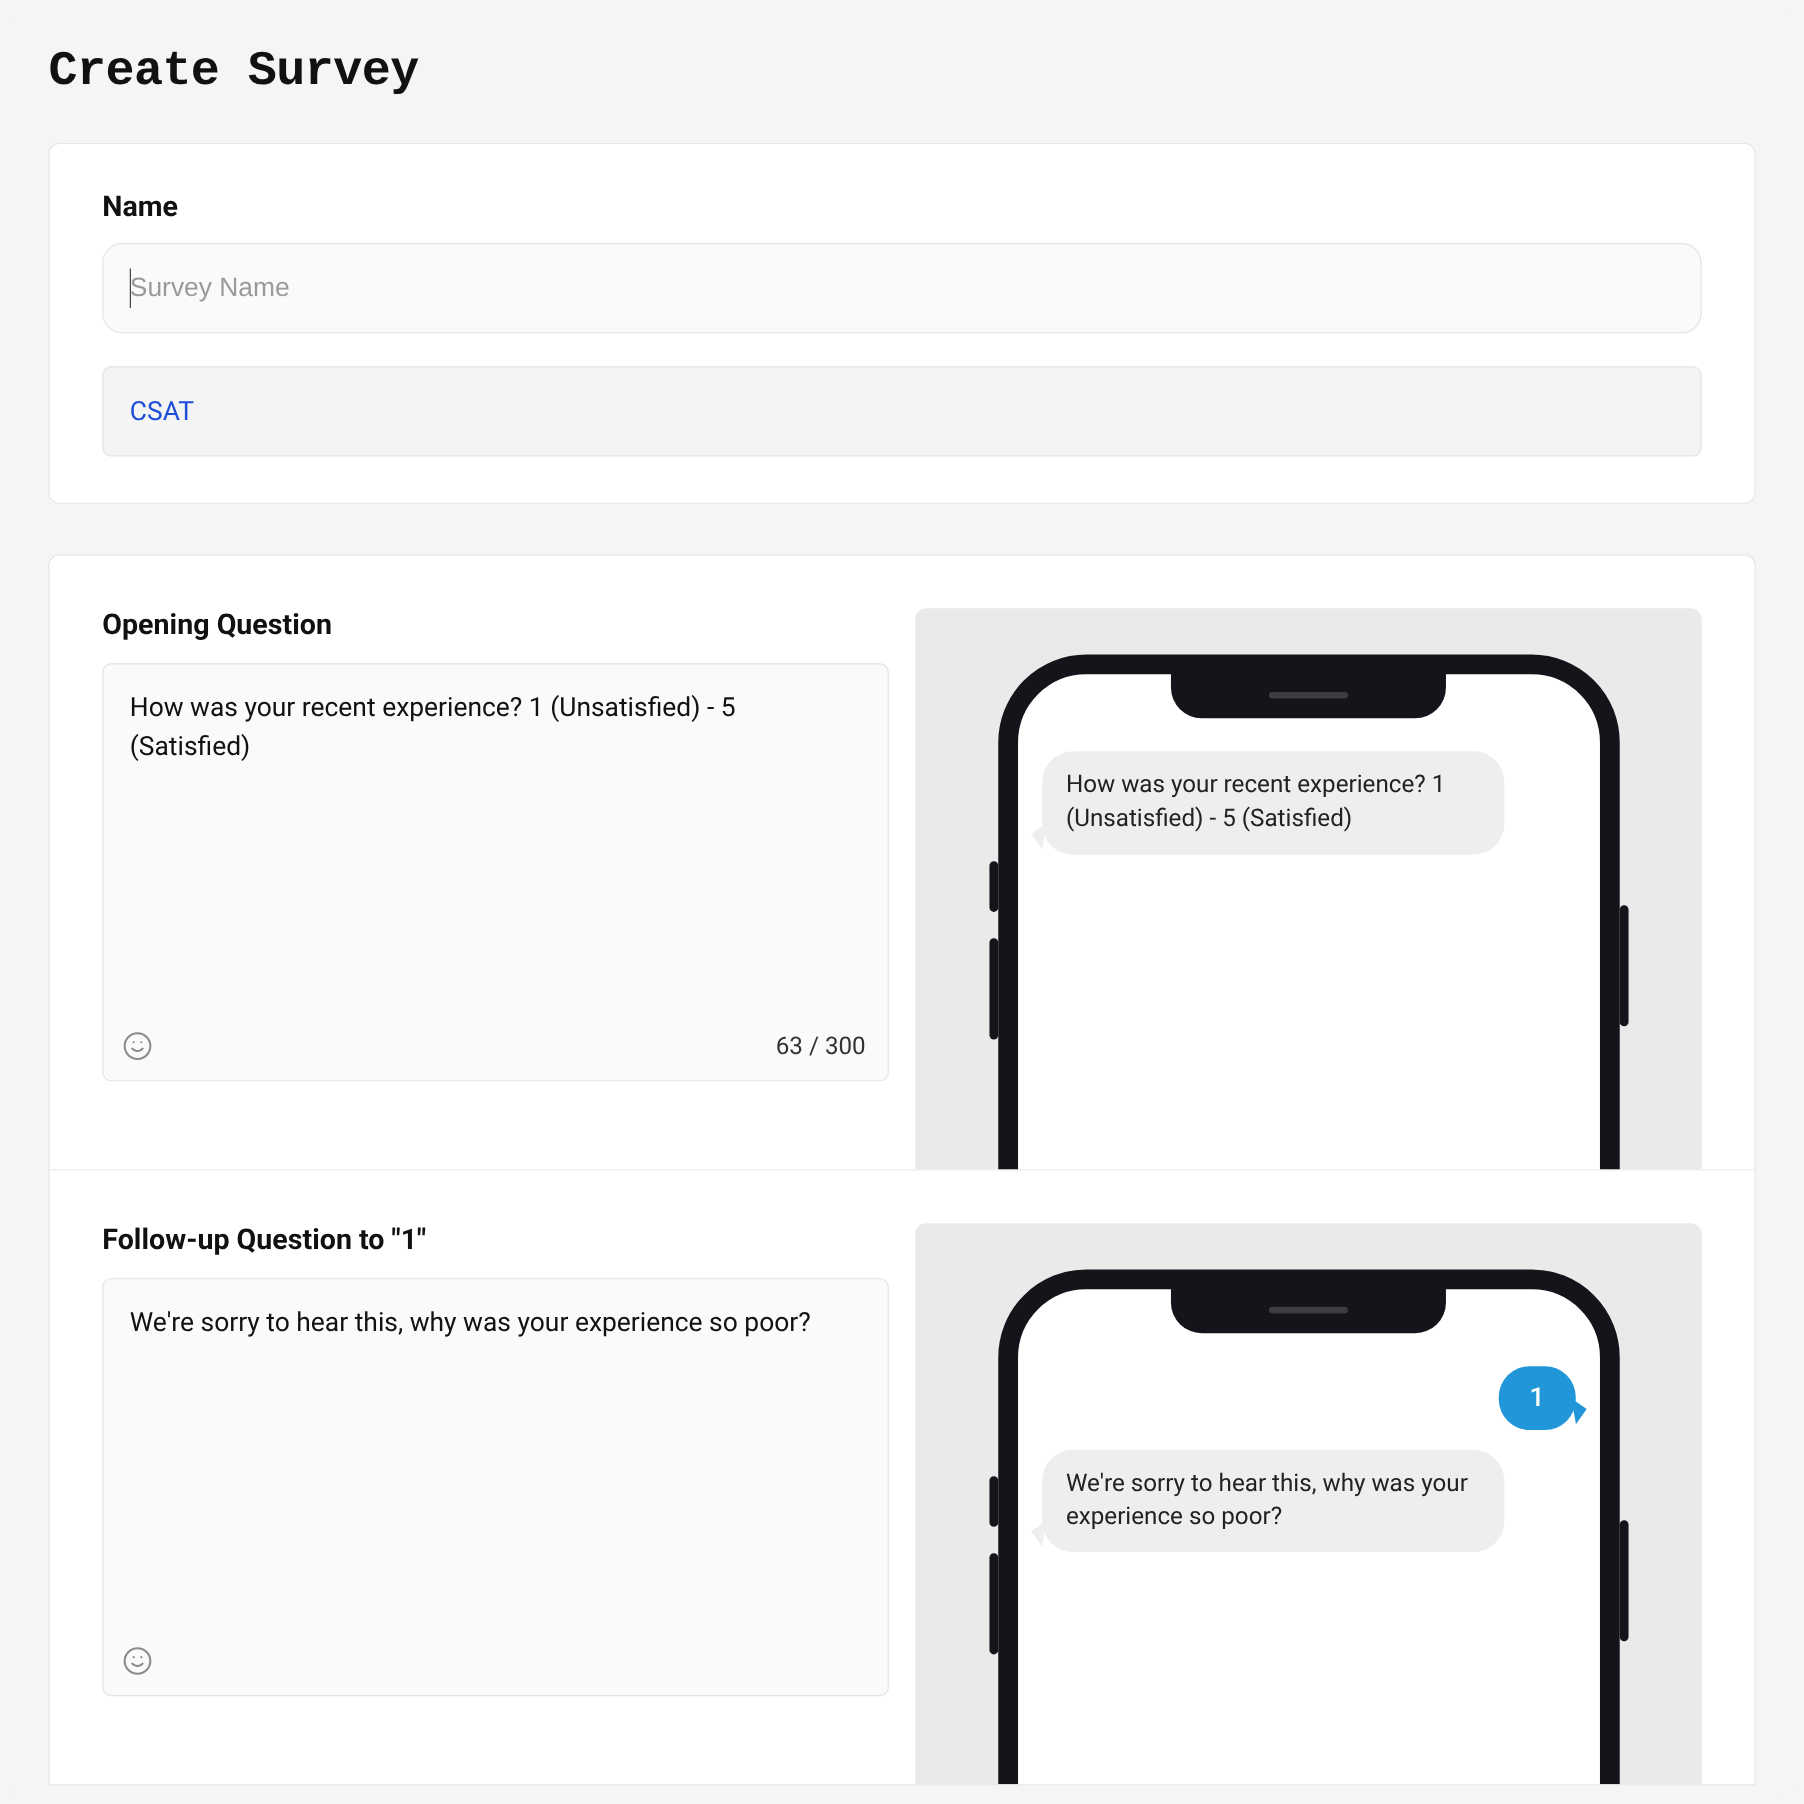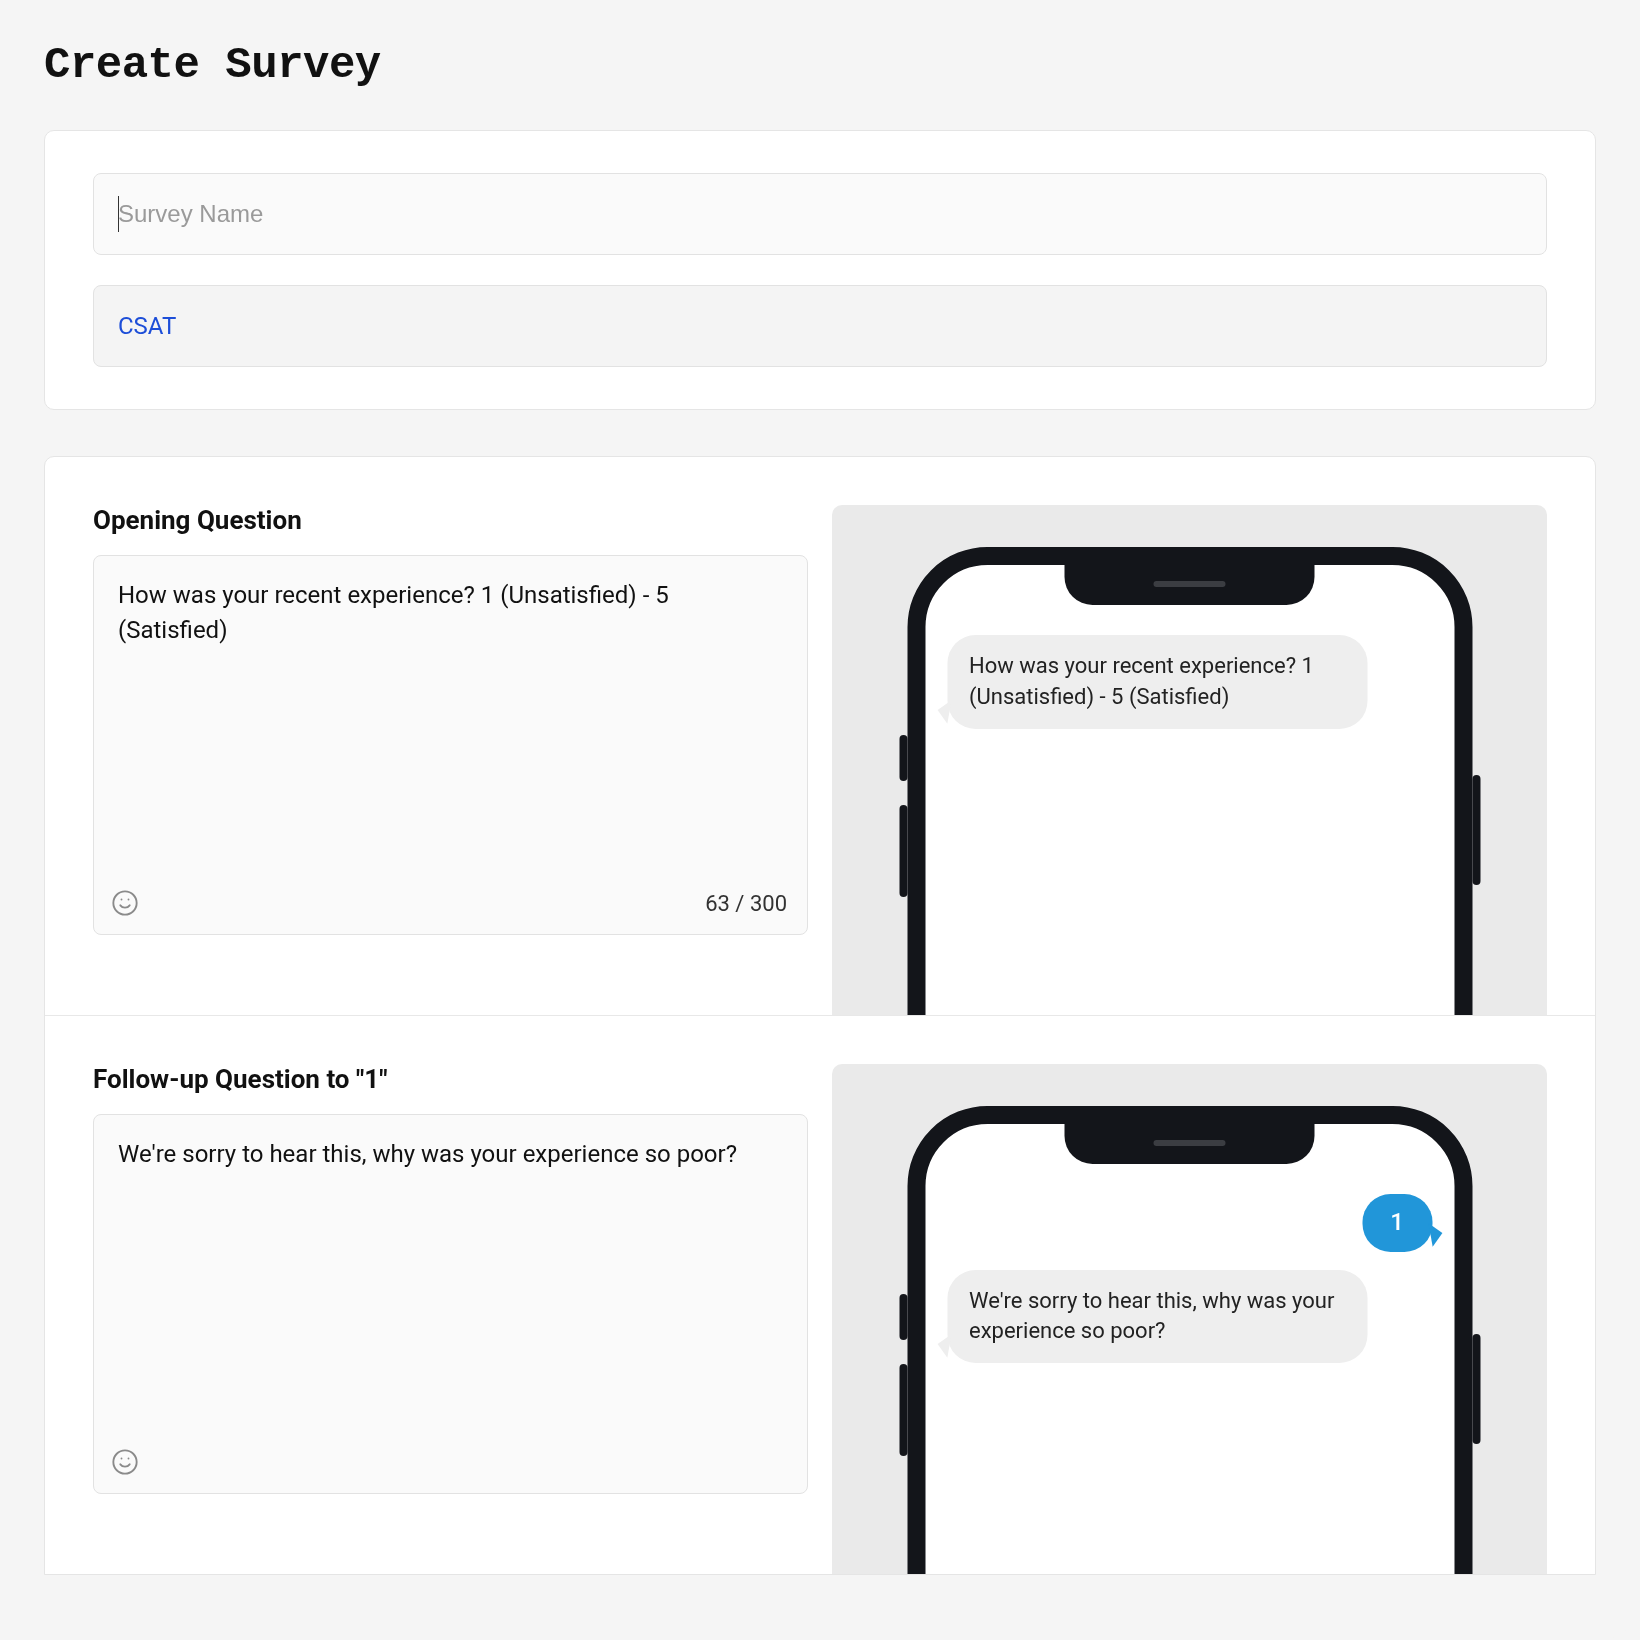--- a/index.html
+++ b/index.html
@@ -42,21 +42,21 @@
   }
   .field-label {
     font-size: 26px;
     font-weight: 700;
     margin-bottom: 18px;
   }
   .text-input {
     width: 100%;
     height: 82px;
     border: 1px solid #e2e2e2;
-    border-radius: 8px;
+    border-radius: 18px;
     background: #fafafa;
     font-size: 24px;
     padding: 0 24px;
     color: #111;
   }
   .text-input::placeholder { color: #9a9a9a; }
   .select-like {
     width: 100%;
     height: 82px;
     border: 1px solid #e2e2e2;
@@ -232,20 +232,21 @@
   @keyframes blink { 50% { opacity:0; } }
 </style>
 </head>
 <body>
 
 <div class="frame">
 
   <h1 class="page-title">Create Survey</h1>
 
   <div class="card">
+    <div class="field-label">Name</div>
     <div class="caret-input">
       <input class="text-input" type="text" placeholder="Survey Name" style="">
       <span class="caret"></span>
     </div>
     <div class="field-gap"></div>
     <div class="select-like">
       <span>CSAT</span>
     </div>
   </div>
 

